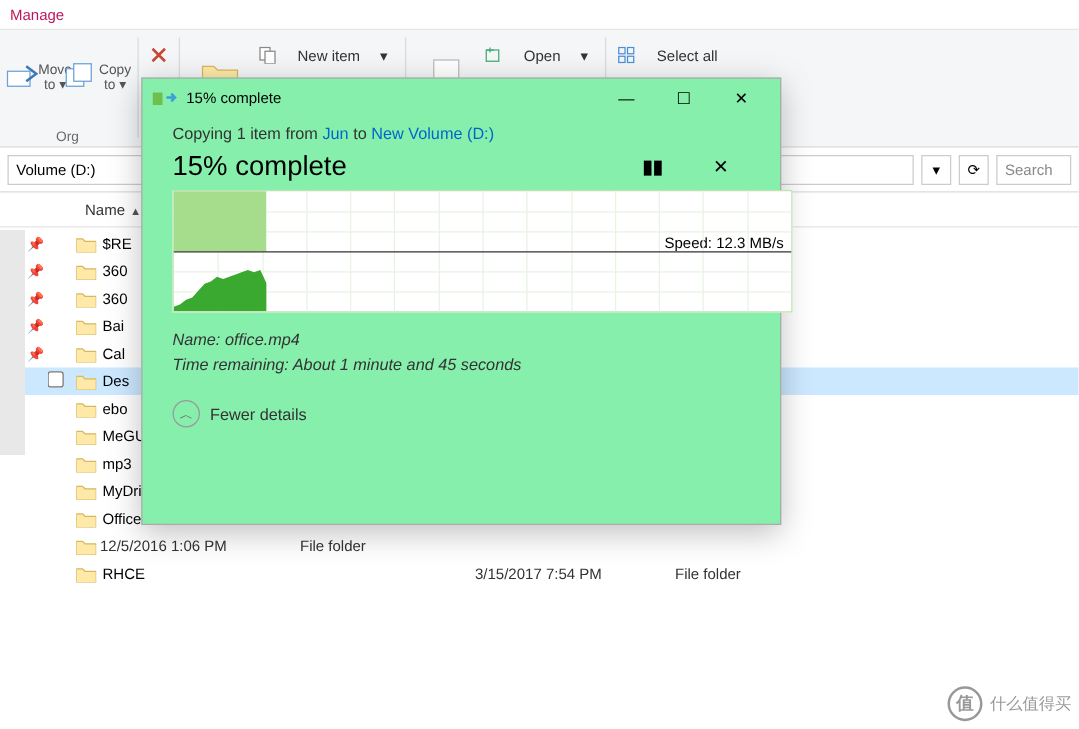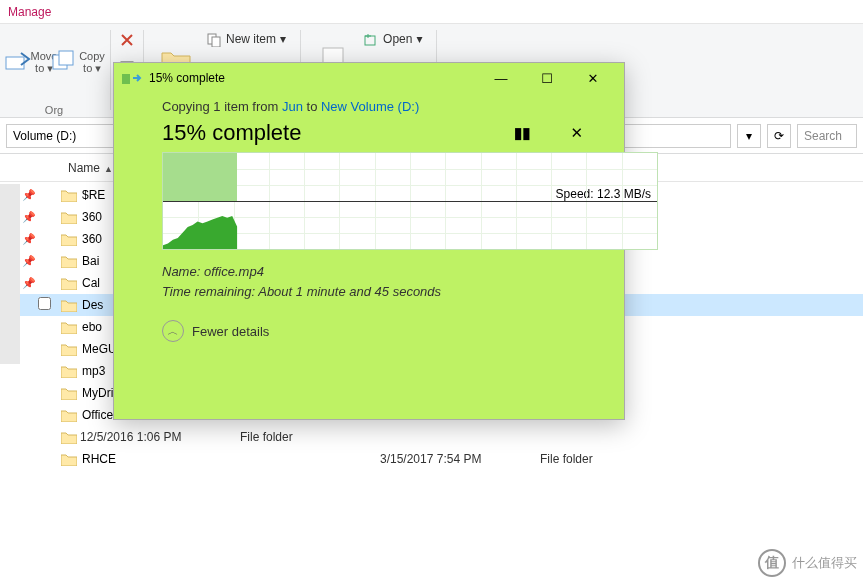--- a/index.html
+++ b/index.html
@@ -9,21 +9,21 @@
 .titlebar span { color: #be185d; }
 
 .ribbon { height: 94px; background: #f5f6f7; border-bottom: 1px solid #dadbdc; display: flex; align-items: flex-start; padding: 4px 0 0 0; }
 .ribbon-group { display: flex; flex-direction: column; align-items: center; padding: 0 6px; height: 88px; }
 .ribbon-big { display: flex; flex-direction: row; align-items: center; justify-content: center; width: 48px; height: 66px; color: #555; cursor: pointer; }
 .ribbon-big .ico { width: 32px; height: 32px; display: flex; align-items: center; justify-content: center; font-size: 22px; }
 .ribbon-big .lbl { font-size: 11px; text-align: center; line-height: 12px; margin-top: 2px; }
 .ribbon-sep { width: 1px; height: 80px; background: #dadbdc; margin: 2px 2px 0 2px; }
 .ribbon-grp-label { font-size: 11px; color: #6b6b6b; margin-top: auto; }
 .ribbon-small-col { display: flex; flex-direction: column; gap: 4px; padding: 4px 6px; }
-.ribbon-small { display: flex; align-items: flex-start; gap: 4px; font-size: 12px; color: #333; cursor: pointer; height: 20px; }
+.ribbon-small { display: flex; align-items: flex-end; gap: 16px; font-size: 12px; color: #333; cursor: pointer; height: 20px; }
 .ribbon-small .si { width: 16px; height: 16px; display: inline-flex; align-items: center; justify-content: center; }
 
 .addr { height: 36px; border-bottom: 1px solid #dadbdc; display: flex; align-items: center; padding: 0 6px; gap: 6px; }
 .addr-box { flex: 1; height: 24px; border: 1px solid #ccc; display: flex; align-items: center; padding: 0 6px; font-size: 12px; background: #fff; }
 .addr-btn { width: 24px; height: 24px; border: 1px solid #ccc; display: flex; align-items: center; justify-content: center; background: #fff; cursor: pointer; }
 .search-box { width: 60px; height: 24px; border: 1px solid #ccc; padding: 0 6px; color: #888; display:flex; align-items:center; }
 
 .cols-header { height: 28px; display: flex; align-items: center; border-bottom: 1px solid #e5e5e5; padding-left: 60px; font-size: 12px; color: #333; }
 .cols-header .col { padding: 0 8px; }
 .cols-header .sort { font-size: 9px; color: #555; margin-left: 4px; }
@@ -33,27 +33,27 @@
 .row { display: flex; align-items: center; height: 22px; padding-left: 20px; }
 .row .pin { width: 18px; text-align: center; color: #555; font-size: 11px; }
 .row .chk { width: 20px; }
 .row .ficon { width: 22px; display:flex; align-items:center; justify-content:center; }
 .row .fname { flex: 0 0 300px; padding-left: 2px; }
 .row .fdate { flex: 0 0 160px; color: #333; }
 .row .ftype { flex: 0 0 120px; color: #333; }
 .row.sel { background: #cce8ff; }
 .folder-svg { width:16px; height:13px; }
 
-.dialog { position: absolute; left: 113px; top: 62px; width: 512px; height: 358px; background: #bef264; border: 1px solid #aaa; box-shadow: 0 6px 24px rgba(0,0,0,.25); }
+.dialog { position: absolute; left: 113px; top: 62px; width: 512px; height: 358px; background: #86efac; border: 1px solid #aaa; box-shadow: 0 6px 24px rgba(0,0,0,.25); }
 .dlg-title { height: 30px; display: flex; align-items: center; padding: 0 8px; }
 .dlg-title .tico { margin-right: 6px; display:flex; gap:1px; }
 .dlg-title .ttxt { font-size: 12px; flex: 1; }
 .dlg-title .wbtns { display: flex; }
 .dlg-title .wbtn { width: 46px; height: 30px; display: flex; align-items: center; justify-content: center; cursor: pointer; font-size: 13px; }
-.dlg-body { padding: 6px 41px 12px 24px; margin-left: 24px; }
+.dlg-body { padding: 6px 41px 12px 24px; }
 .copy-line { font-size: 13px; color: #333; margin-bottom: 6px; }
 .copy-line .lnk { color: #0066cc; }
 .pcthdr { display: flex; align-items: center; justify-content: space-between; margin-bottom: 6px; }
 .pct { font-size: 22px; font-weight: 300; }
 .pctctl { display: flex; gap: 40px; font-size: 15px; }
 .pctctl span { cursor: pointer; }
 .graph { width: 496px; height: 98px; border: 1px solid #bfe2b3; position: relative; background: #fff; }
 .graph .grid-v { position: absolute; top: 0; bottom: 0; width: 1px; background: #e8f3e4; }
 .graph .mid { position: absolute; left:0; right:0; top: 48px; height: 1px; background: #333; }
 .graph .hgrid { position: absolute; left:0; right:0; height:1px; background: #e8f3e4; }
@@ -153,20 +153,33 @@
               <rect x="1" y="3" width="10" height="9" fill="none" stroke="#4a7"></rect>
               <path d="M4 1 L4 5 M1 3 L7 3" stroke="#4a7"></path>
             </svg>
           </span>
         <span>Open</span>
         <span>▾</span>
       </div>
     </div>
   </div>
   <div class="ribbon-sep"></div>
+  <div class="ribbon-small-col">
+    <div class="ribbon-small">
+      <span class="si">
+          <svg width="14" height="14">
+            <rect x="1" y="1" width="5" height="5" fill="none" stroke="#4a90d9"></rect>
+            <rect x="8" y="1" width="5" height="5" fill="none" stroke="#4a90d9"></rect>
+            <rect x="1" y="8" width="5" height="5" fill="none" stroke="#4a90d9"></rect>
+            <rect x="8" y="8" width="5" height="5" fill="none" stroke="#4a90d9"></rect>
+          </svg>
+        </span>
+      <span>Select all</span>
+    </div>
+  </div>
 </div>
 
 <div class="addr">
   <div class="addr-box">
     <span>Volume (D:)</span>
   </div>
   <div class="addr-btn">
       <span>▾</span>
     </div>
   <div class="addr-btn">

